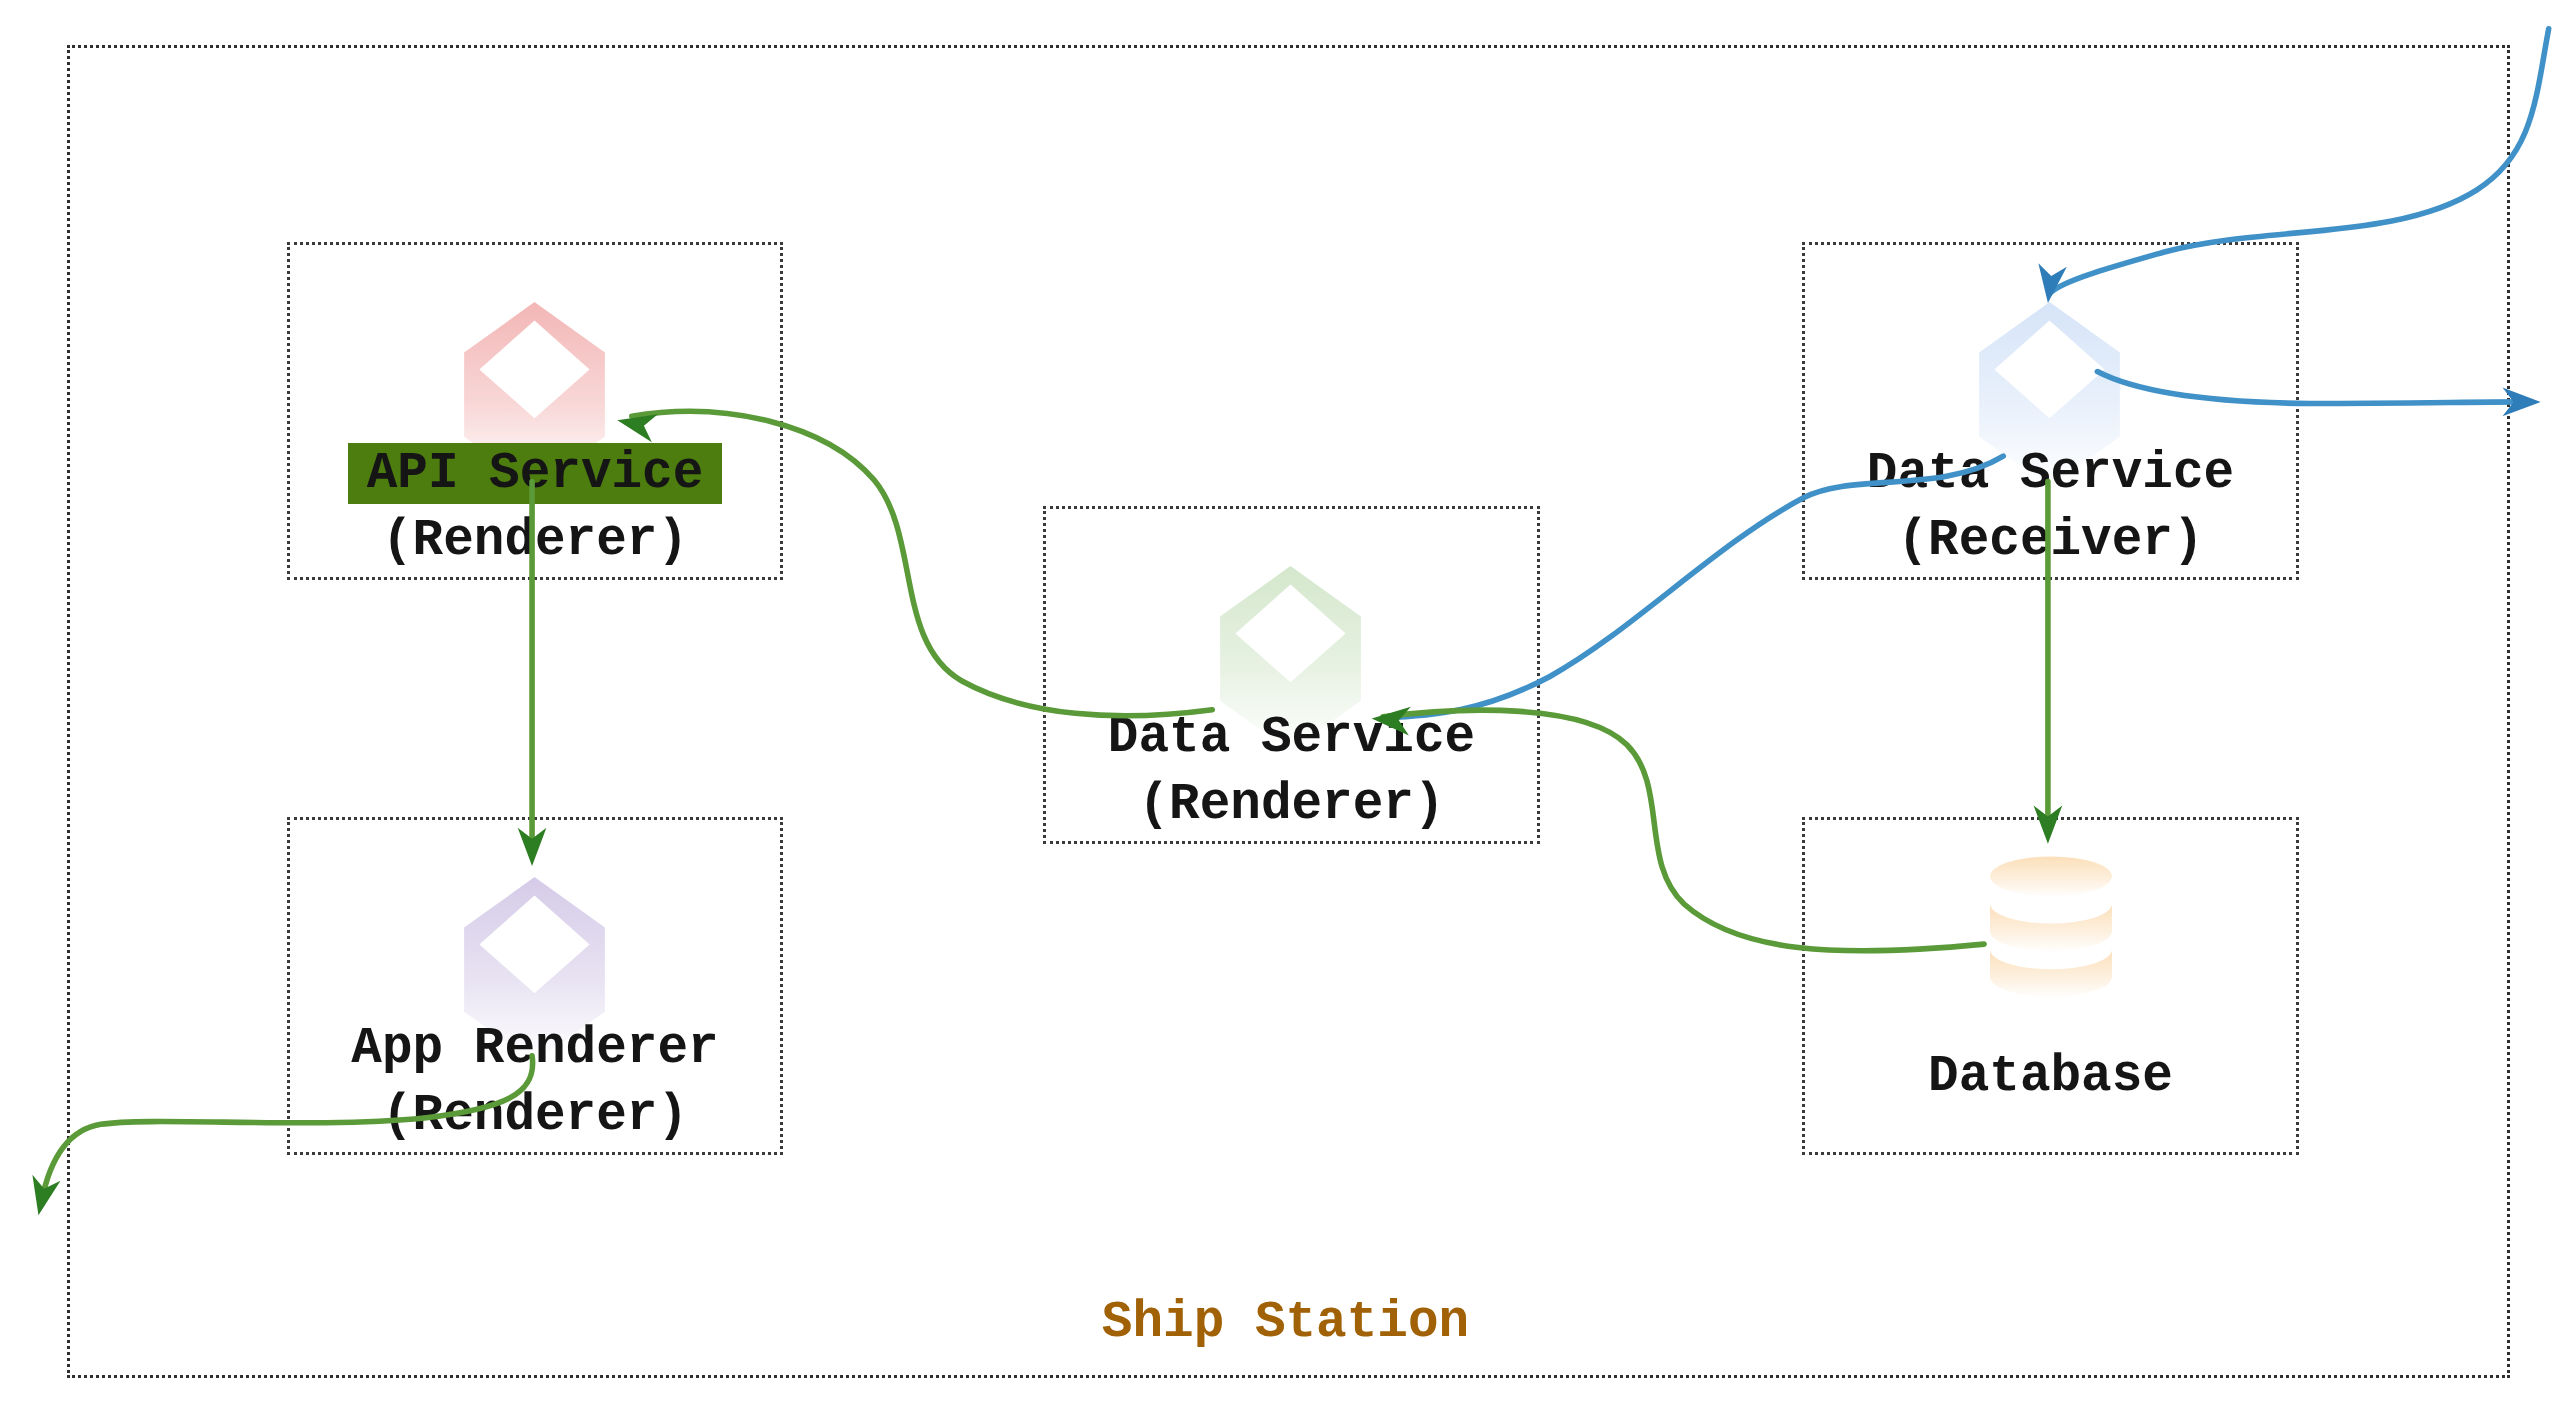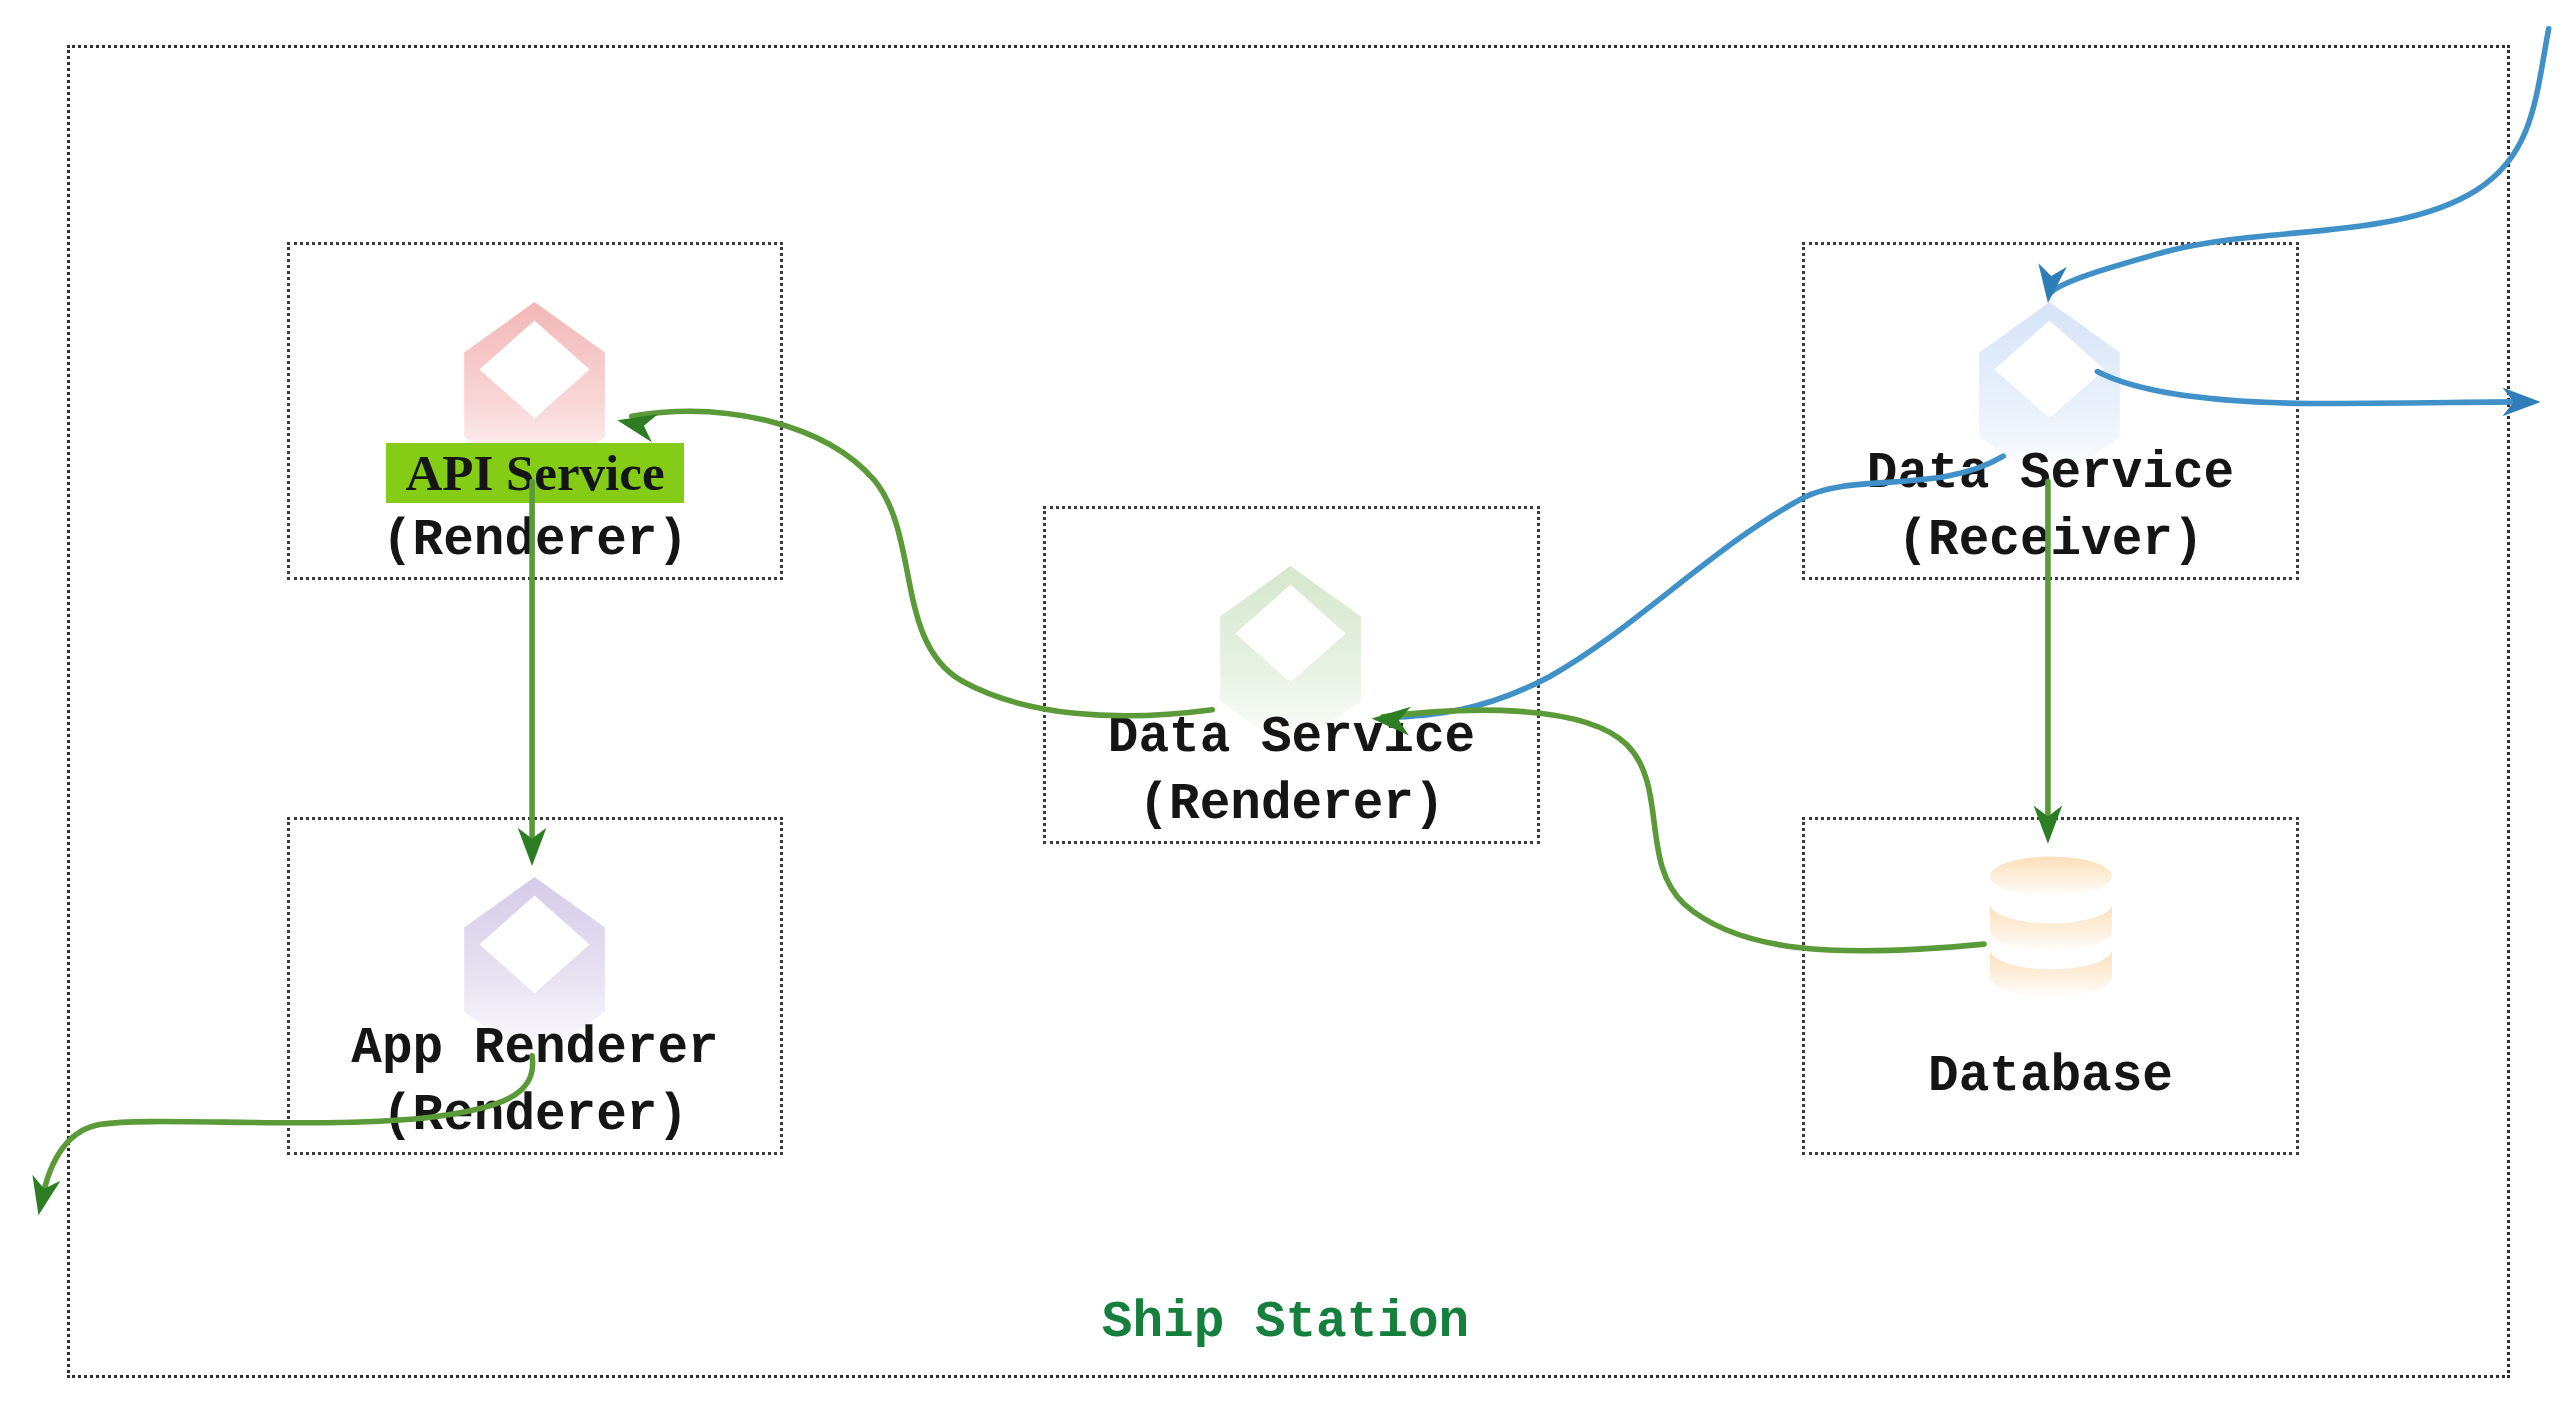--- a/index.html
+++ b/index.html
@@ -9,27 +9,27 @@
          border:3.2px dotted #2f2f2f;}
   .node{position:absolute;border:3.2px dotted #3a3a3a;background:transparent;}
   .node-api      {left:287px; top:242px;  width:490px;height:332px;}
   .node-app      {left:287px; top:817px; width:490px;height:332px;}
   .node-provider {left:1043px;top:506px;  width:491px;height:332px;}
   .node-receiver {left:1802px;top:242px;  width:491px;height:332px;}
   .node-database {left:1802px;top:817px; width:491px;height:332px;}
   .node-label{position:absolute;left:0;right:0;text-align:center;
               font-size:51px;font-weight:700;color:#151515;line-height:61px;white-space:nowrap;}
   .l1{top:198px}.l2{top:265px}.single{top:226px}
-  .hl{background:#84cc16;padding:1.6px 19px;font-family:Liberation Serif, serif;}
+  .hl{background:#4d7c0f;padding:1.6px 19px;}
   .icon{position:absolute;left:168px;top:54px;}
   .icon-db{position:absolute;left:182px;top:35px;}
   .edges{position:absolute;left:0;top:0;width:2576px;height:1413px;pointer-events:none;}
   .edge{fill:none;stroke-width:7px;stroke-linecap:round;}
   .container-label{position:absolute;left:67px;top:1292px;width:2437px;text-align:center;
-                   font-size:51px;font-weight:700;color:#15803d;line-height:61px;}
+                   font-size:51px;font-weight:700;color:#a16207;line-height:61px;}
 </style>
 </head>
 <body>
 
 <div class="canvas">
 
   <div class="outer"></div>
 
   <div class="node node-api">
     <svg class="icon" width="153" height="202" viewBox="0 0 100 132">

